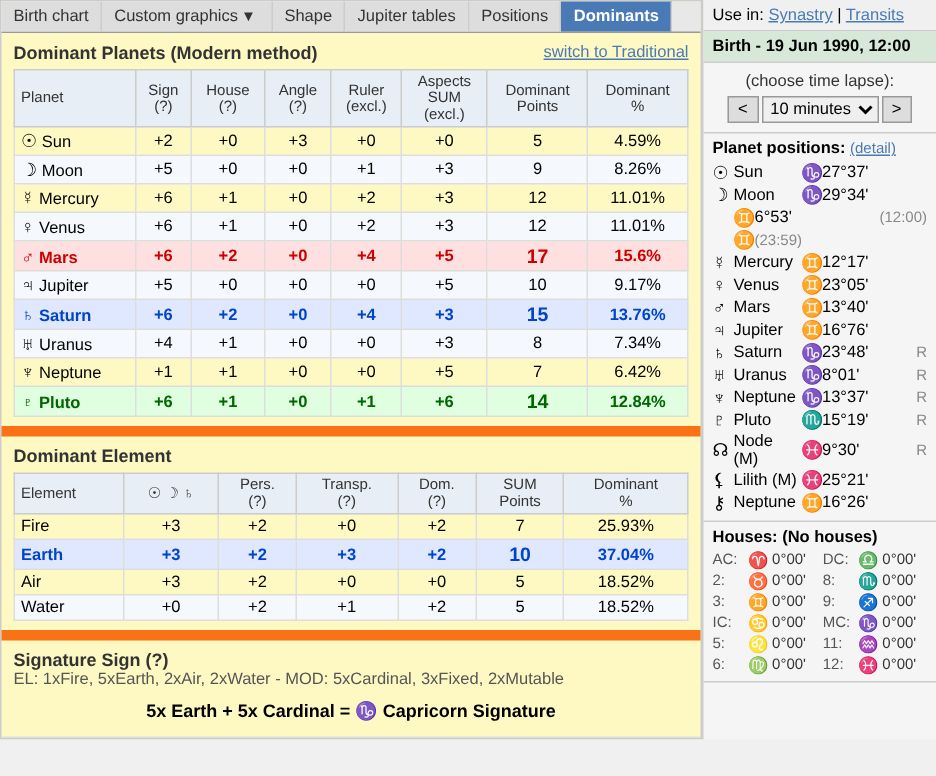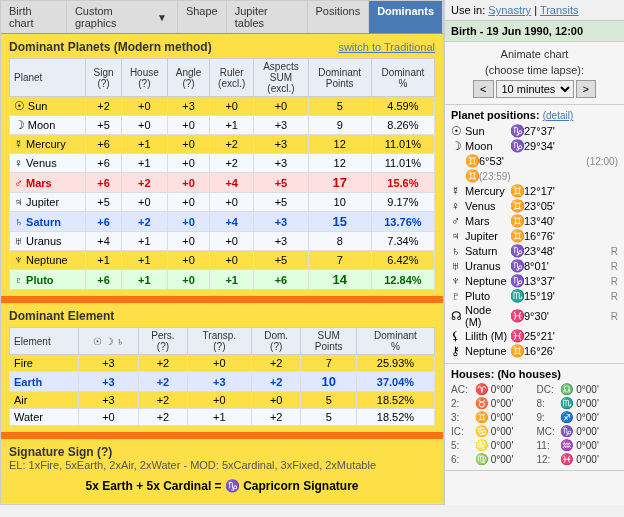--- a/index.html
+++ b/index.html
@@ -1,18 +1,18 @@
 <!DOCTYPE html>
 <html><head>
   <meta charset="utf-8">
   <style>
     * { box-sizing: border-box; margin: 0; padding: 0; }
     body { font-family: Arial, sans-serif; font-size: 11px; background: #f0f0f0; display: flex; width: 624px; }
     
-    .main-content { flex: 1; background: #fde047; border: 1px solid #ccc; }
+    .main-content { flex: 1; background: #fef9c3; border: 1px solid #ccc; }
     
     
     .tab-bar { display: flex; background: #e8e8e8; border-bottom: 1px solid #999; }
     .tab { padding: 4px 8px; cursor: pointer; border-right: 1px solid #ccc; font-size: 11px; color: #333; background: #ddd; }
     .tab.active { background: #4a7ab5; color: #fff; font-weight: bold; }
     .tab.custom { display: flex; align-items: center; }
     .tab-dropdown { background: none; border: none; color: #333; cursor: pointer; font-size: 10px; padding: 0 2px; }
     
     
     .section { padding: 6px 8px; border-bottom: 7px solid #f97316; }
@@ -30,21 +30,21 @@
     tr.highlight { background: #ffe0e0; font-weight: bold; color: #cc0000; }
     tr.highlight2 { background: #e0e8ff; font-weight: bold; color: #0044cc; }
     tr.highlight3 { background: #e0ffe0; font-weight: bold; color: #006600; }
     
     
     .signature-section { padding: 6px 8px; border-bottom: 1px solid #ddd; }
     .signature-text { font-size: 11px; color: #555; margin-bottom: 4px; }
     .signature-result { text-align: center; font-weight: bold; font-size: 12px; padding: 4px; }
     
     
-    .right-panel { width: 180px; background: #f5f5f5; border-left: 1px solid #ccc; padding: 0; font-size: 11px; }
+    .right-panel { width: 156px; background: #f5f5f5; border-left: 1px solid #ccc; padding: 0; font-size: 11px; }
     .use-in-bar { padding: 4px 6px; background: #f0f0f0; border-bottom: 1px solid #ccc; font-size: 11px; }
     .use-in-bar a { color: #4a7ab5; text-decoration: underline; }
     
     .birth-box { background: #d8e8d8; padding: 4px 6px; border-bottom: 1px solid #ccc; font-weight: bold; font-size: 11px; }
     .animate-section { padding: 6px; border-bottom: 1px solid #ccc; text-align: center; }
     .animate-label { font-size: 11px; color: #333; margin-bottom: 4px; }
     .animate-controls { display: flex; align-items: center; justify-content: center; gap: 2px; }
     .anim-btn { background: #ddd; border: 1px solid #999; padding: 2px 6px; cursor: pointer; font-size: 11px; }
     .anim-select { font-size: 11px; border: 1px solid #999; padding: 1px; }
     
@@ -307,21 +307,20 @@
     <a>Synastry</a>
     |
     <a>Transits</a>
   </div>
 
   <div class="birth-box">
     <span>Birth - 19 Jun 1990, 12:00</span>
   </div>
 
   <div class="animate-section">
-    <div class="animate-label">Animate chart</div>
     <div class="animate-label">(choose time lapse):</div>
     <div class="animate-controls">
       <button class="anim-btn">&lt;</button>
       <select class="anim-select" id="time-select"><option value="1 minute">1 minute</option><option value="5 minutes">5 minutes</option><option value="10 minutes" selected="">10 minutes</option><option value="30 minutes">30 minutes</option><option value="1 hour">1 hour</option></select>
       <button class="anim-btn">&gt;</button>
     </div>
   </div>
 
   <div class="positions-section">
     <div class="pos-title">

